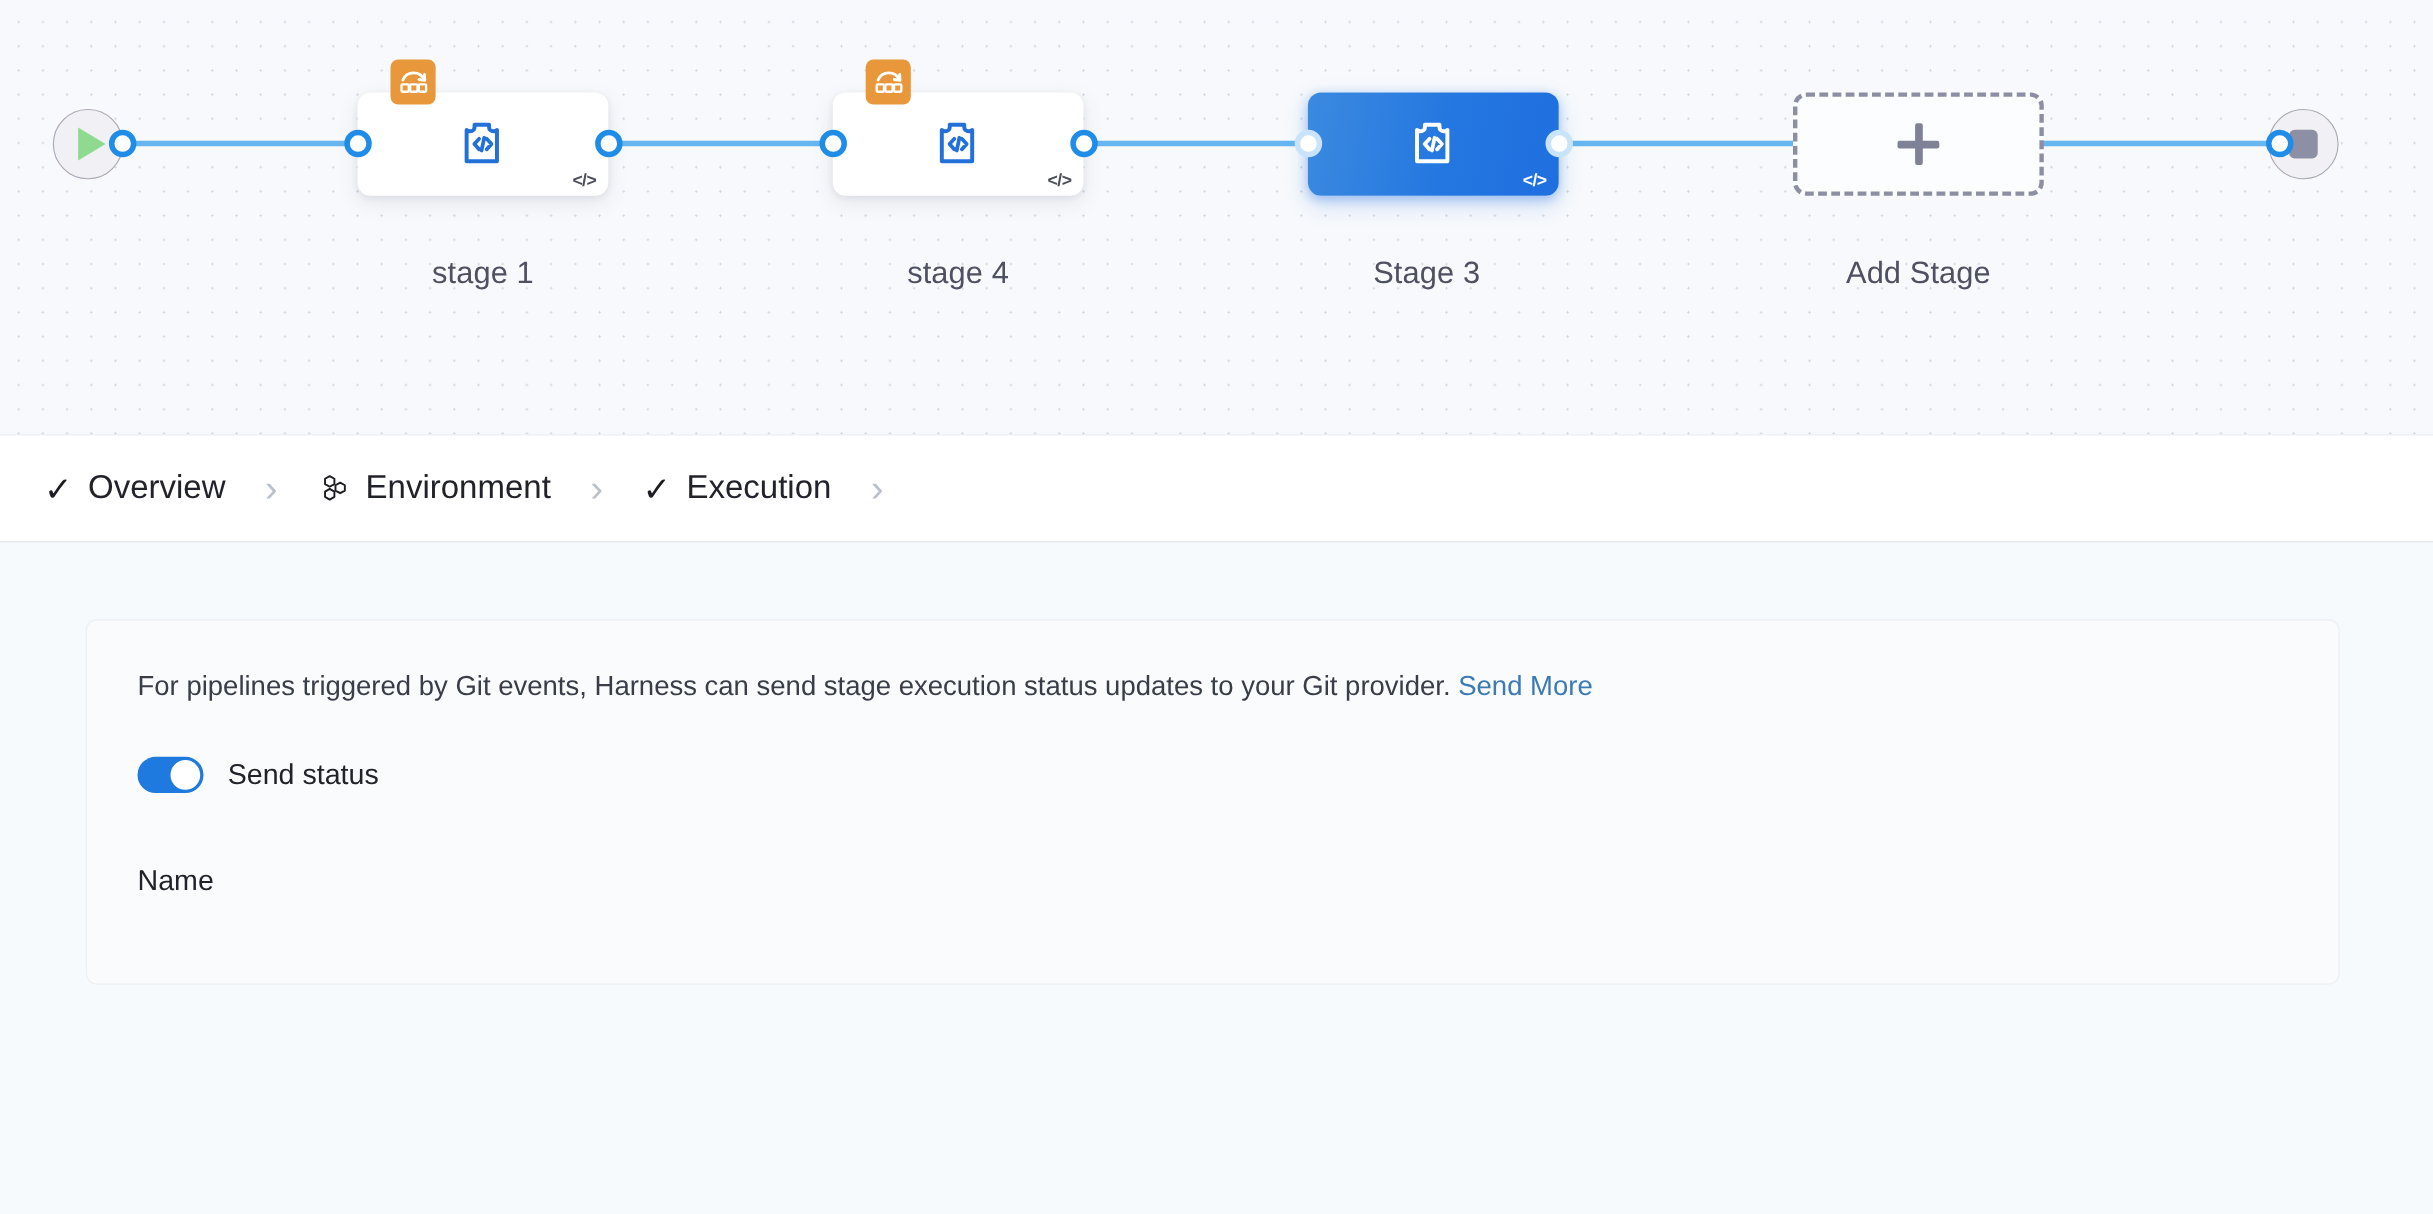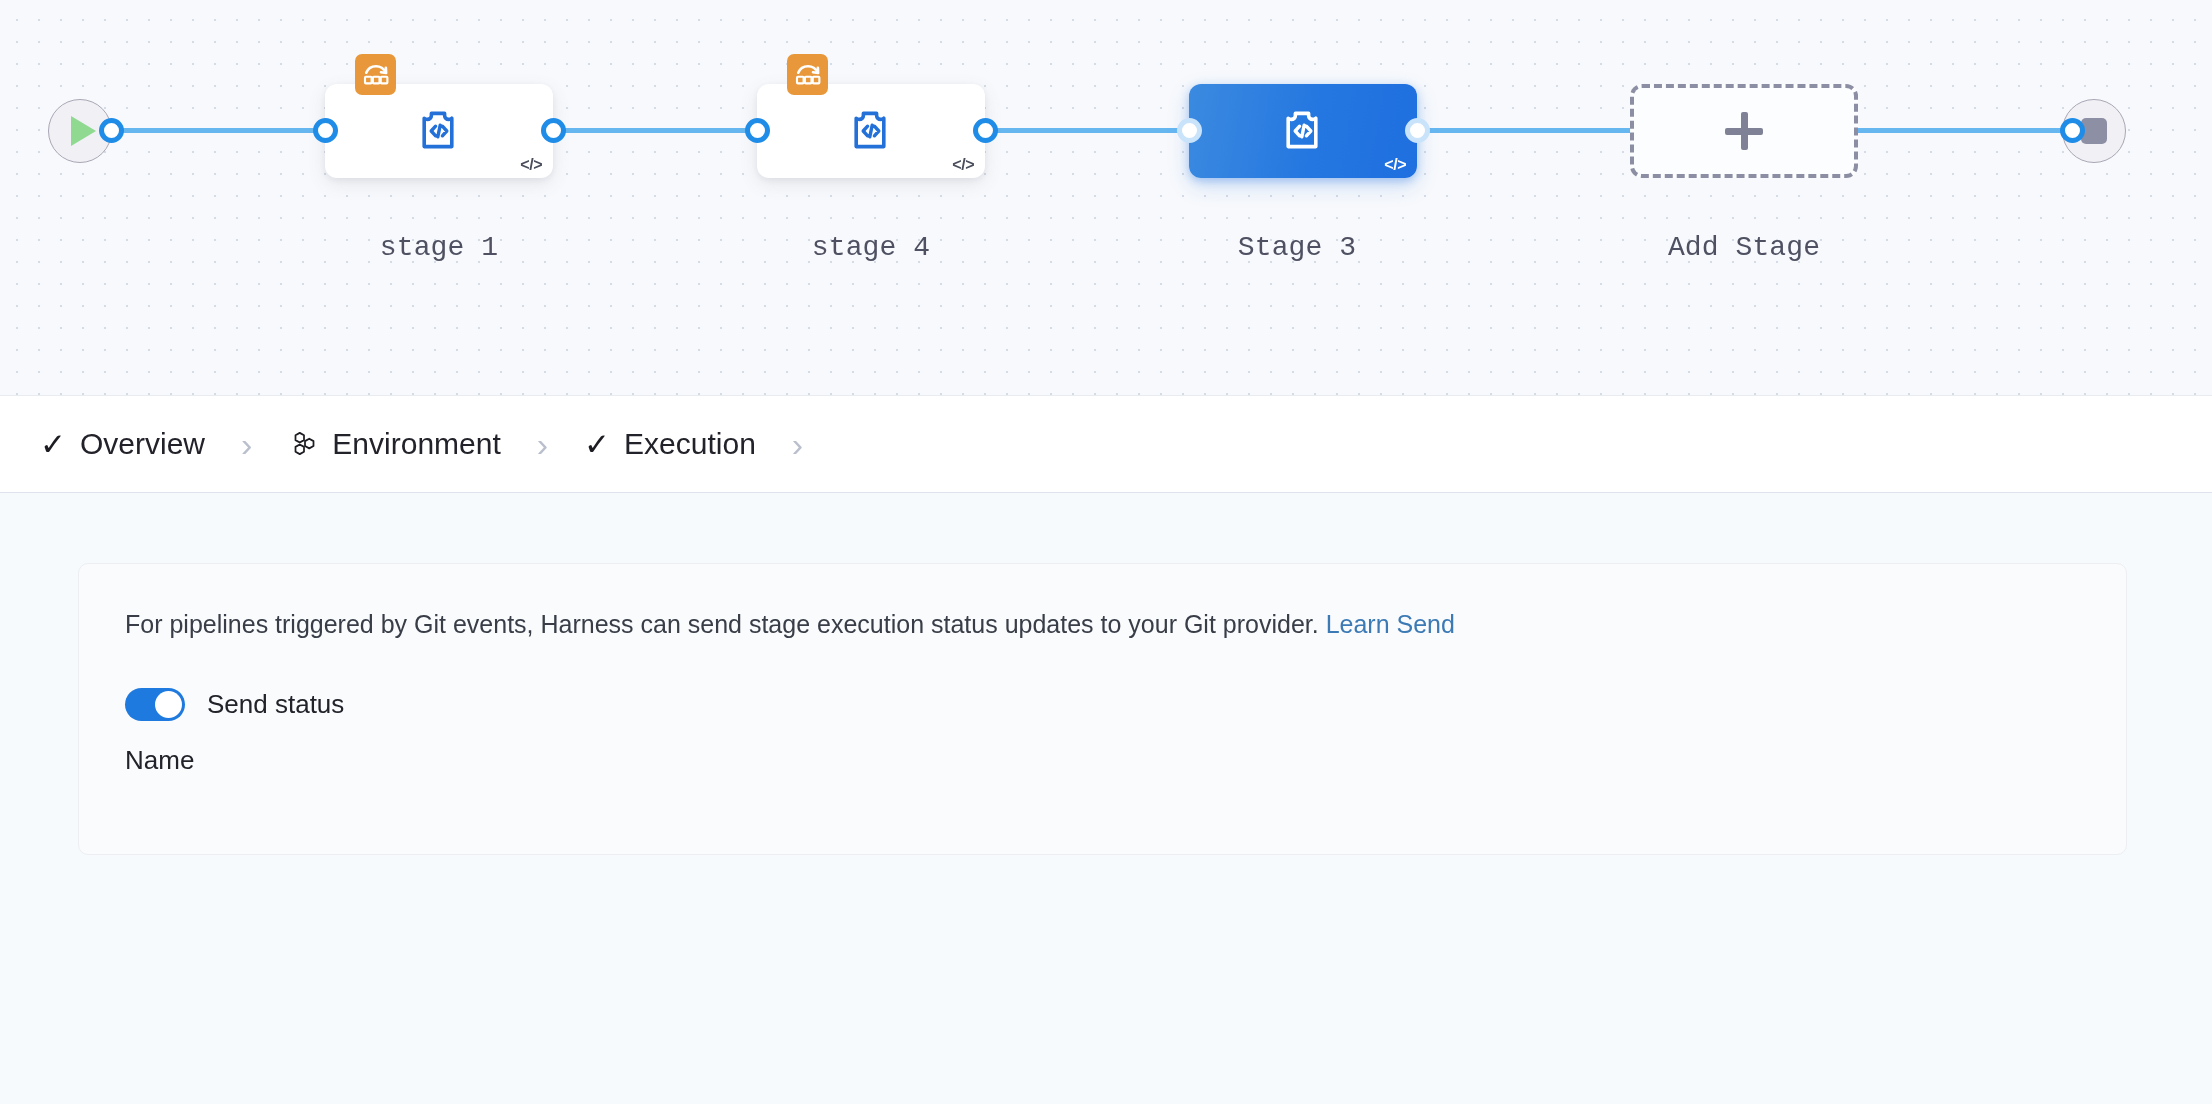--- a/index.html
+++ b/index.html
@@ -151,21 +151,20 @@
 
   .stage-label {
     position: absolute;
     top: 232px;
     width: 300px;
     text-align: center;
     font-size: 28px;
     font-weight: 400;
     color: #4f5162;
     letter-spacing: 0.1px;
-    font-family: Liberation Mono, monospace;
   }
 
   
   #tabstrip {
     position: relative;
     height: 97px;
     background: #ffffff;
     border-bottom: 1px solid #dfe3eb;
     display: flex;
     align-items: center;
@@ -239,21 +238,21 @@
   }
   #learn-more {
     color: #3c7ab5;
     text-decoration: none;
   }
 
   .toggle-row {
     display: flex;
     align-items: center;
     gap: 22px;
-    margin-bottom: 24px;
+    margin-bottom: 64px;
   }
   .toggle {
     width: 60px;
     height: 33px;
     border-radius: 17px;
     background: #1f7ae0;
     position: relative;
     cursor: pointer;
     flex: none;
   }
@@ -426,21 +425,21 @@
 
 </div>
 
 <div id="content">
 
 
   <div id="panel">
 
     <div id="panel-desc">
       <span>For pipelines triggered by Git events, Harness can send stage execution status updates to your Git provider.</span>
-      <a id="learn-more" href="#">Learn Send</a>
+      <a id="learn-more" href="#">Send More</a>
     </div>
 
     <div class="toggle-row">
       <div class="toggle">
         <div class="knob"></div>
       </div>
       <span class="toggle-text">Send status</span>
     </div>
 
     <div class="field-label">Name</div>

